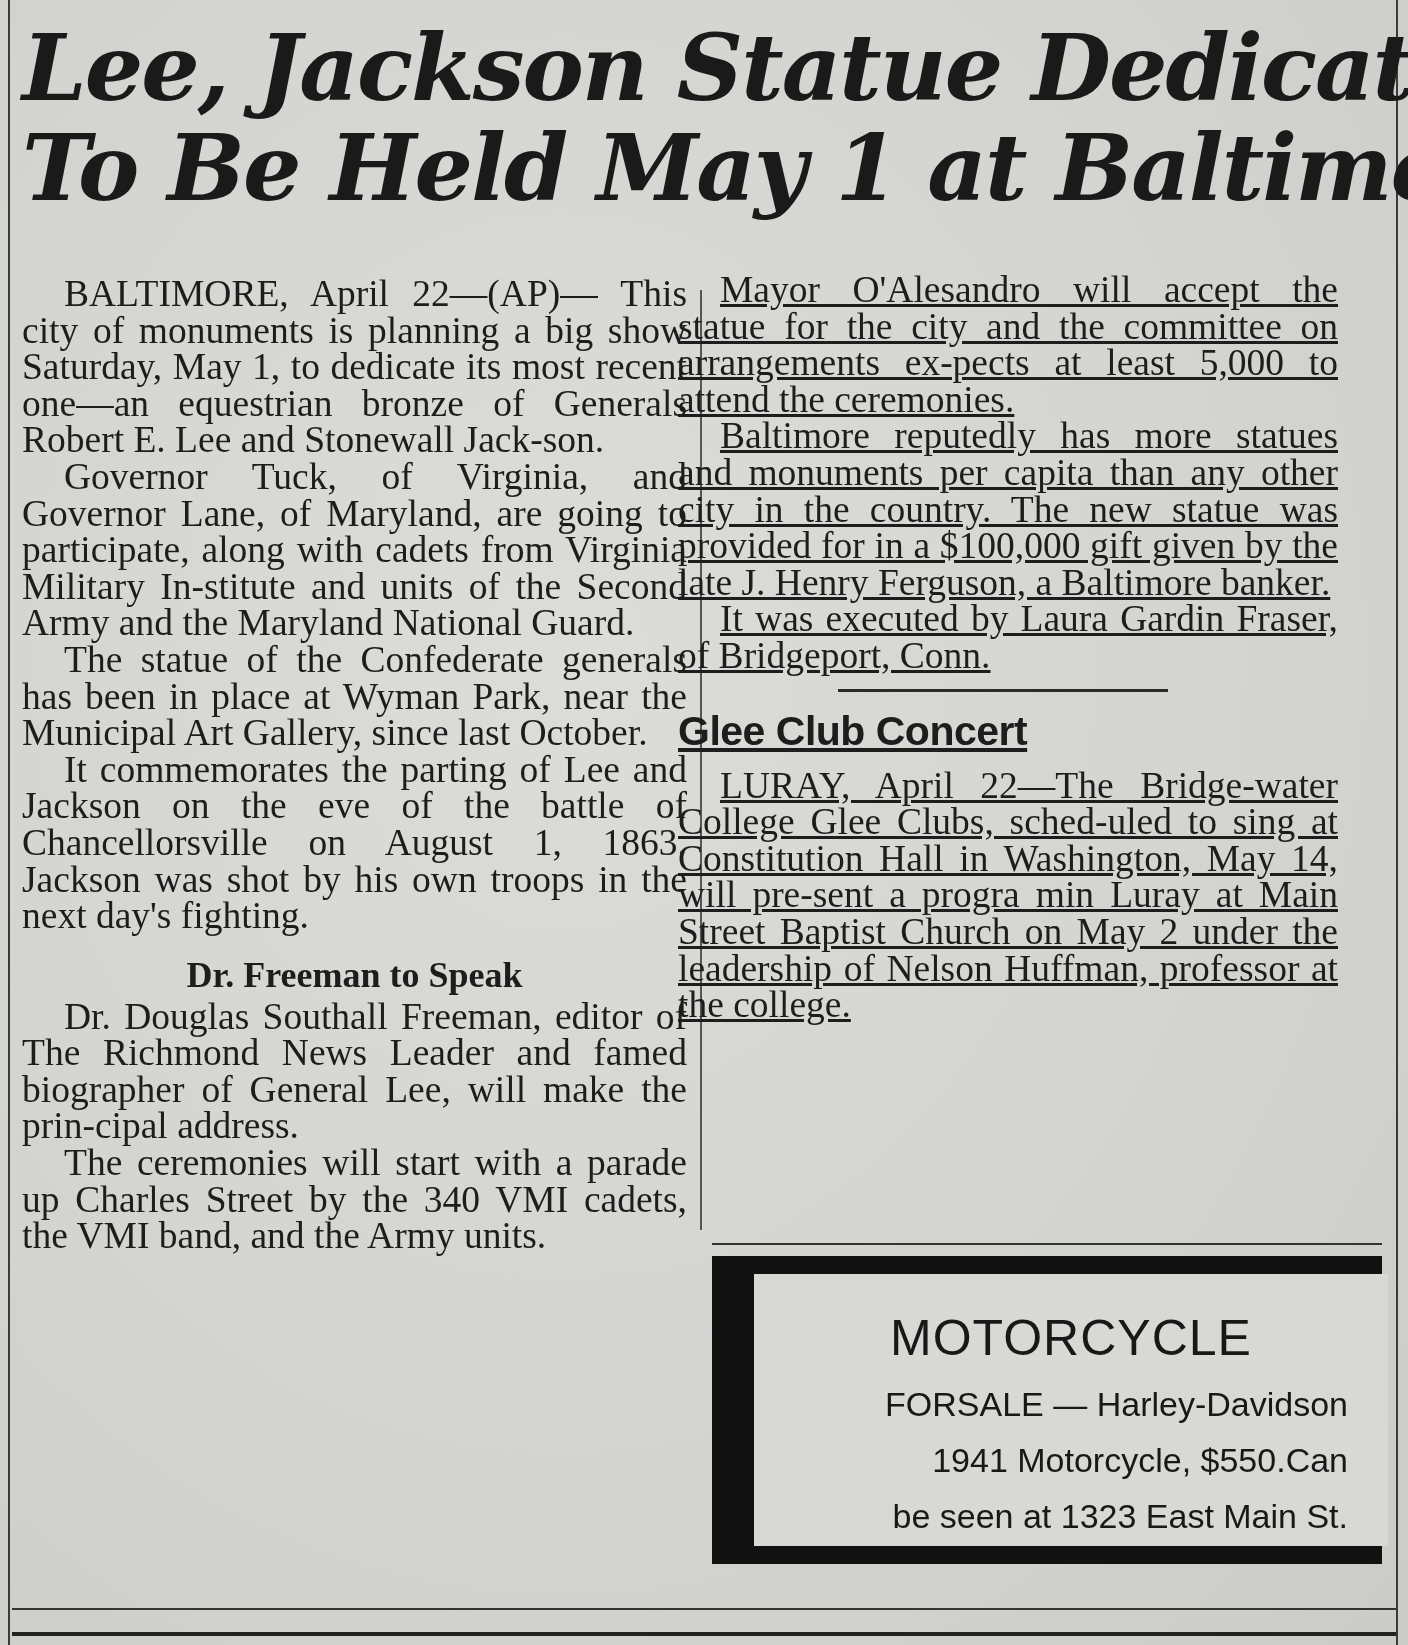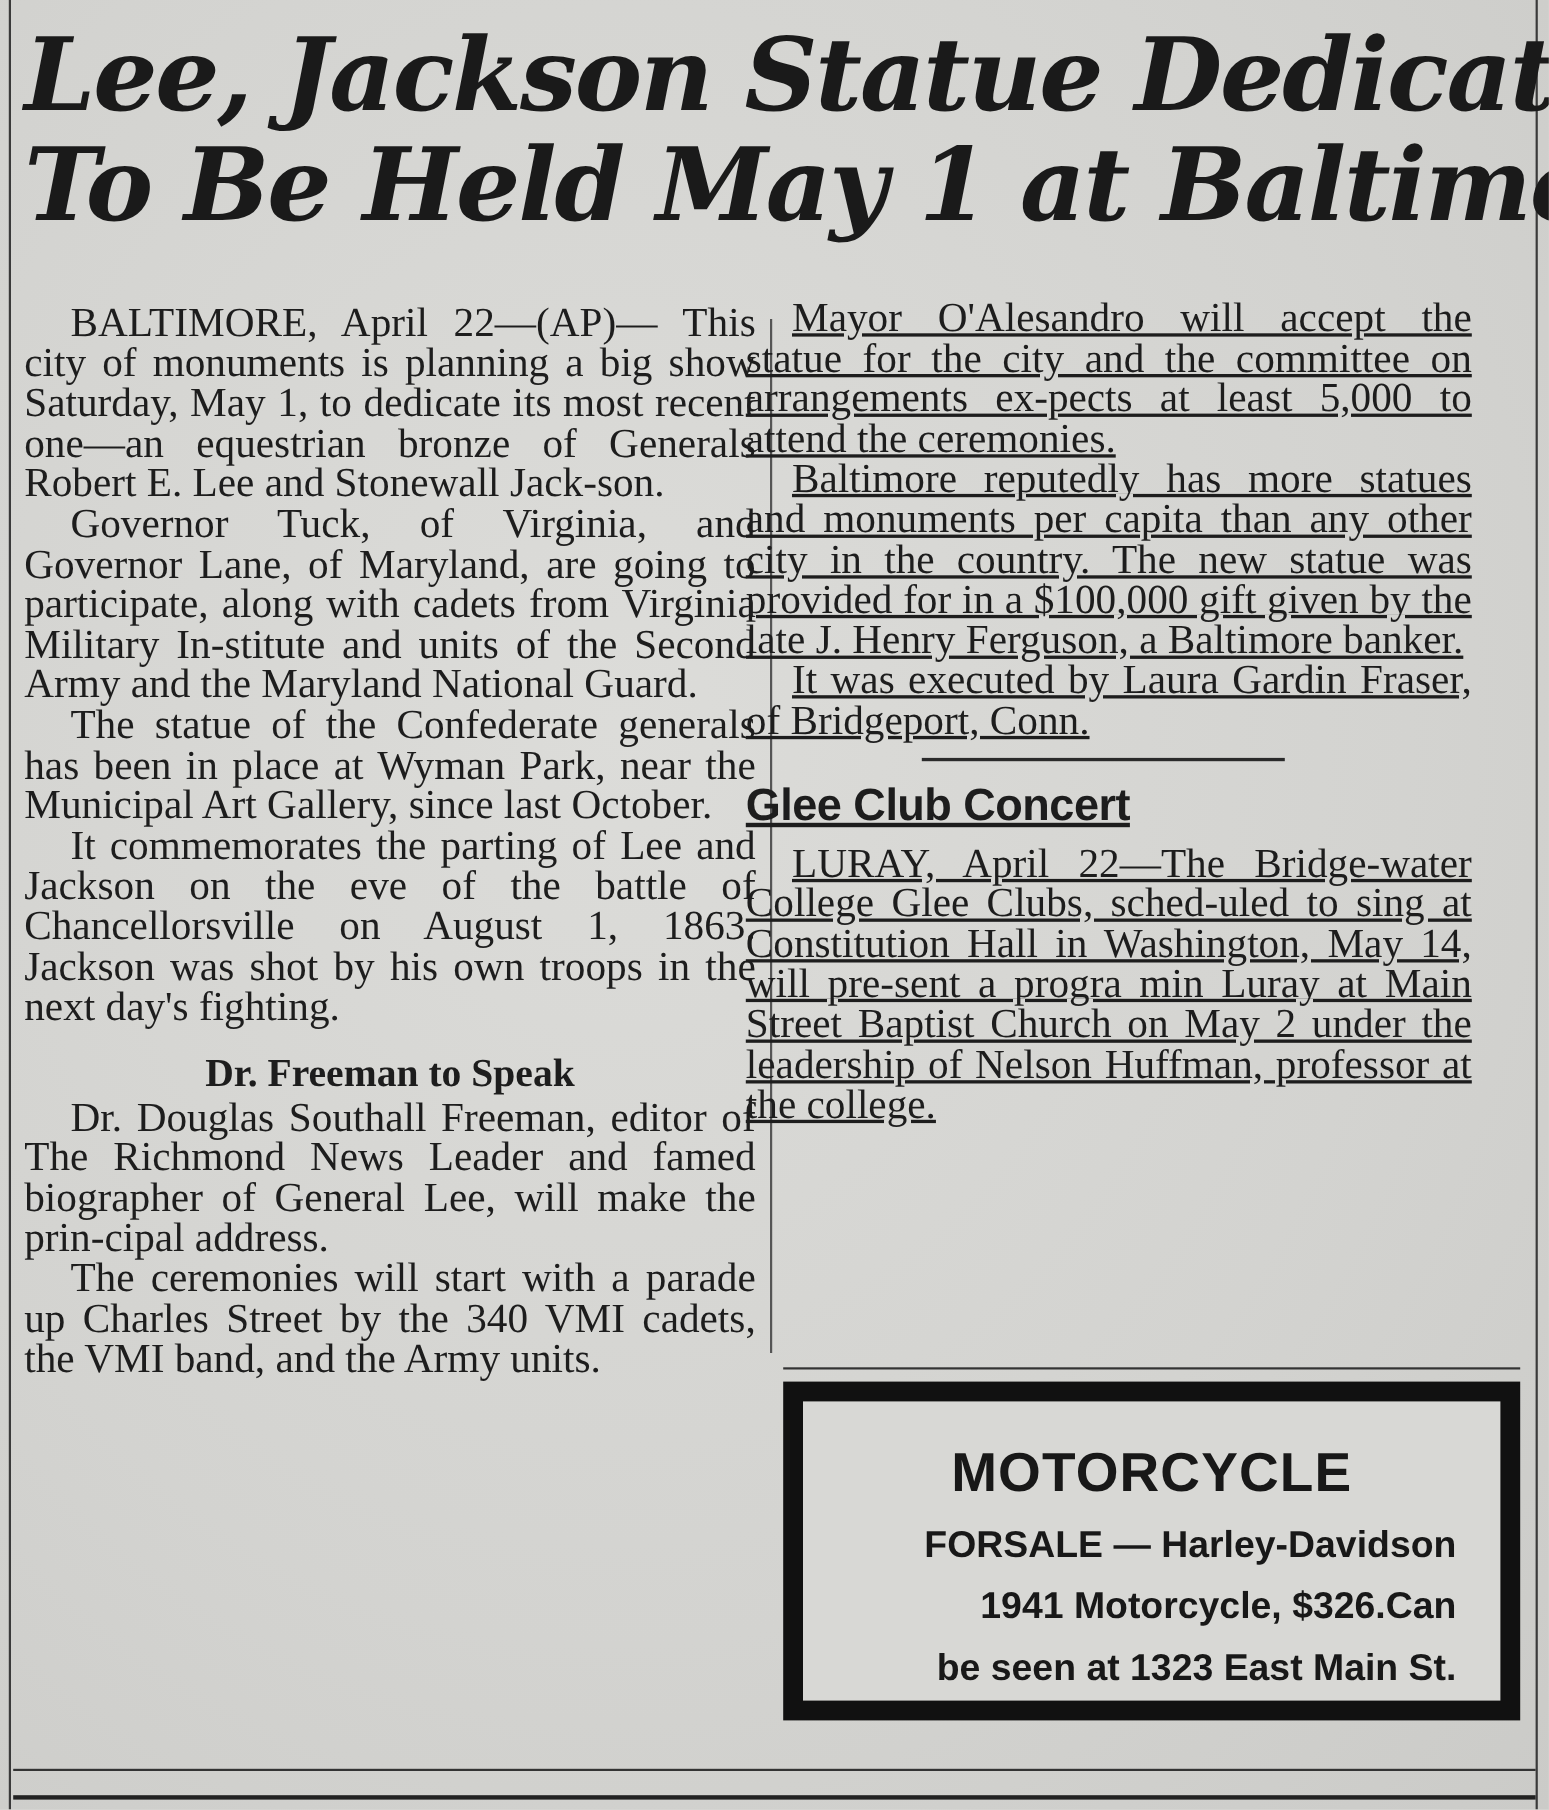--- a/index.html
+++ b/index.html
@@ -48,21 +48,21 @@
     letter-spacing: -0.5px;
   }
   .hr-under-right { position: absolute; left: 712px; top: 1243px; width: 670px; height: 2px; background: #333; }
   .ad-box {
     position: absolute; left: 712px; top: 1256px; width: 670px; height: 308px;
     background: #111; box-sizing: border-box; padding: 18px;
   }
   .ad-inner {
     width: 100%; height: 100%; background: #d8d8d5; box-sizing: border-box;
     padding: 36px 40px 0 40px;
-    font-family: "Liberation Sans", "DejaVu Sans", sans-serif; font-weight: bold; color: #181818;
+    font-family: "Liberation Sans", "DejaVu Sans", sans-serif; font-weight: normal; color: #181818; margin-left: 24px;
   }
   .ad-title { text-align: center; font-size: 50px; line-height: 56px; letter-spacing: 1px; margin-bottom: 10px; }
   .ad-line { font-size: 34px; line-height: 56px; display: flex; justify-content: flex-end; white-space: nowrap; }
   .bottom-rule1 { position: absolute; left: 12px; top: 1608px; width: 1384px; height: 2px; background: #333; }
   .bottom-rule2 { position: absolute; left: 12px; top: 1632px; width: 1384px; height: 4px; background: #222; }
 </style>
 </head>
 <body>
 
 <div class="page">
@@ -98,21 +98,21 @@
   <div class="hr-under-right"></div>
 
   <div class="ad-box">
     <div class="ad-inner">
       <div class="ad-title">MOTORCYCLE</div>
       <div class="ad-line">
         <span>FOR</span>
         <span>SALE — Harley-Davidson</span>
       </div>
       <div class="ad-line">
-        <span>1941 Motorcycle, $326.</span>
+        <span>1941 Motorcycle, $550.</span>
         <span>Can</span>
       </div>
       <div class="ad-line">
         <span>be seen at 1323 East Main St.</span>
         <span></span>
       </div>
     </div>
   </div>
 
   <div class="bottom-rule1"></div>

